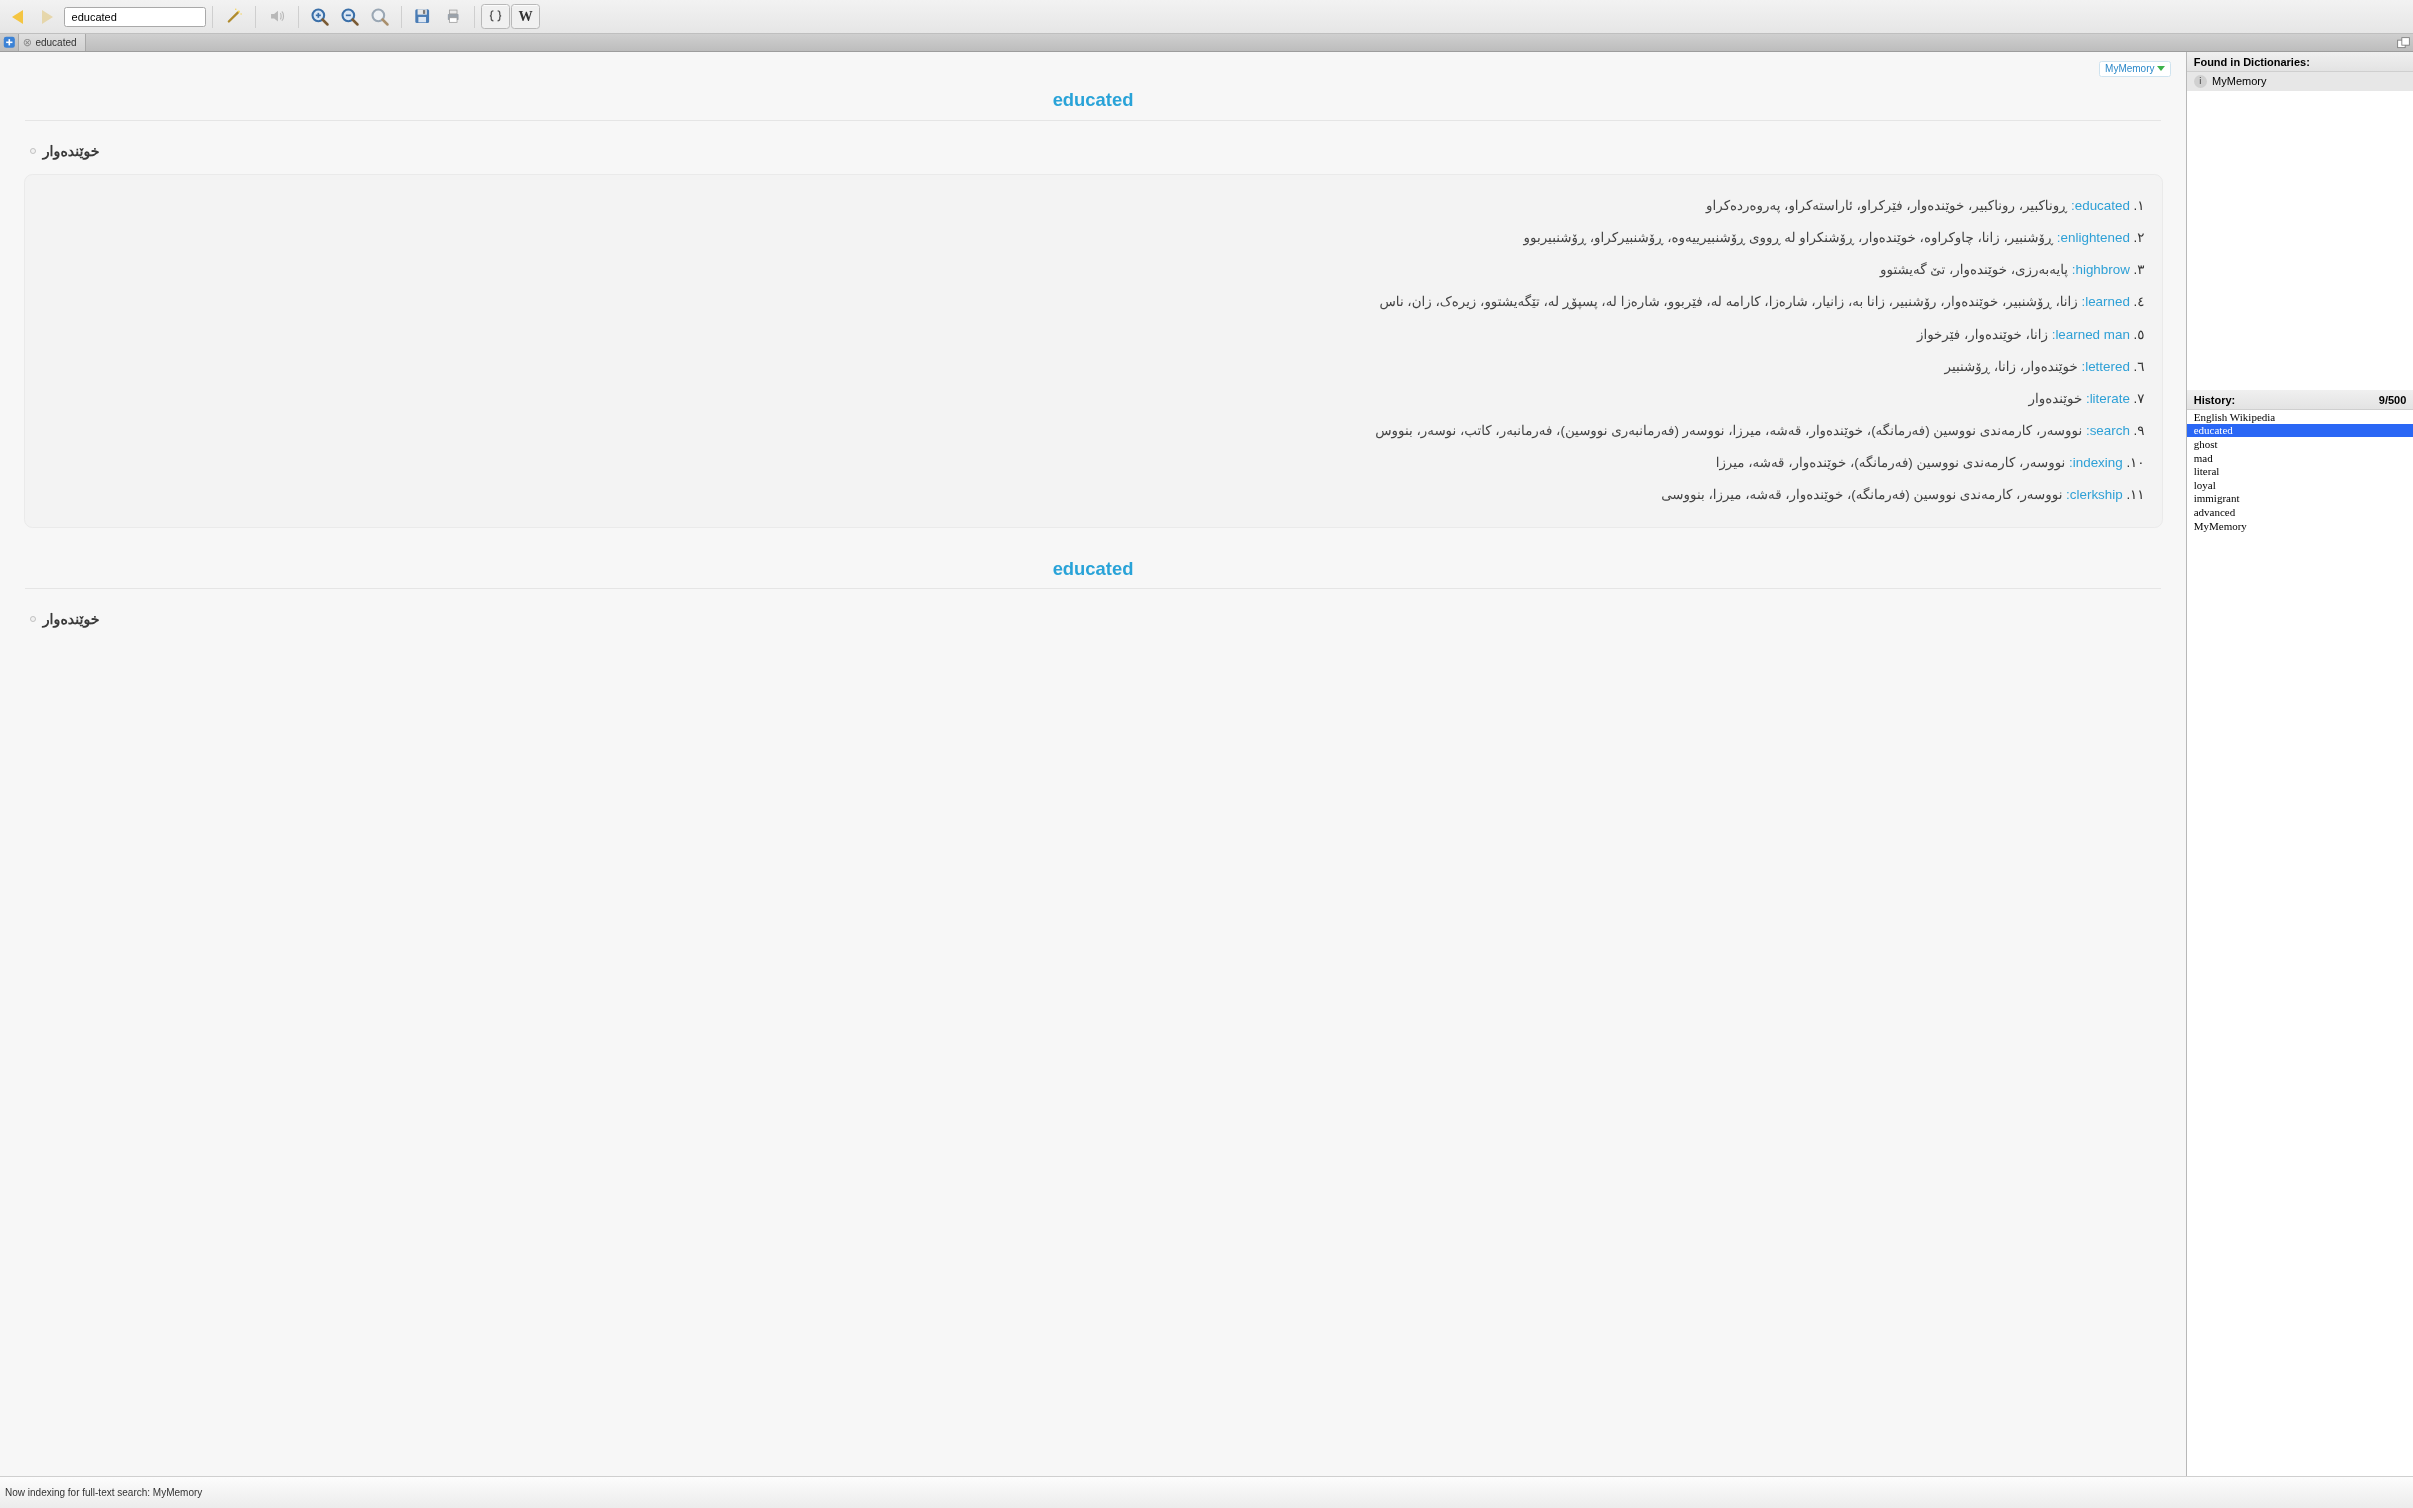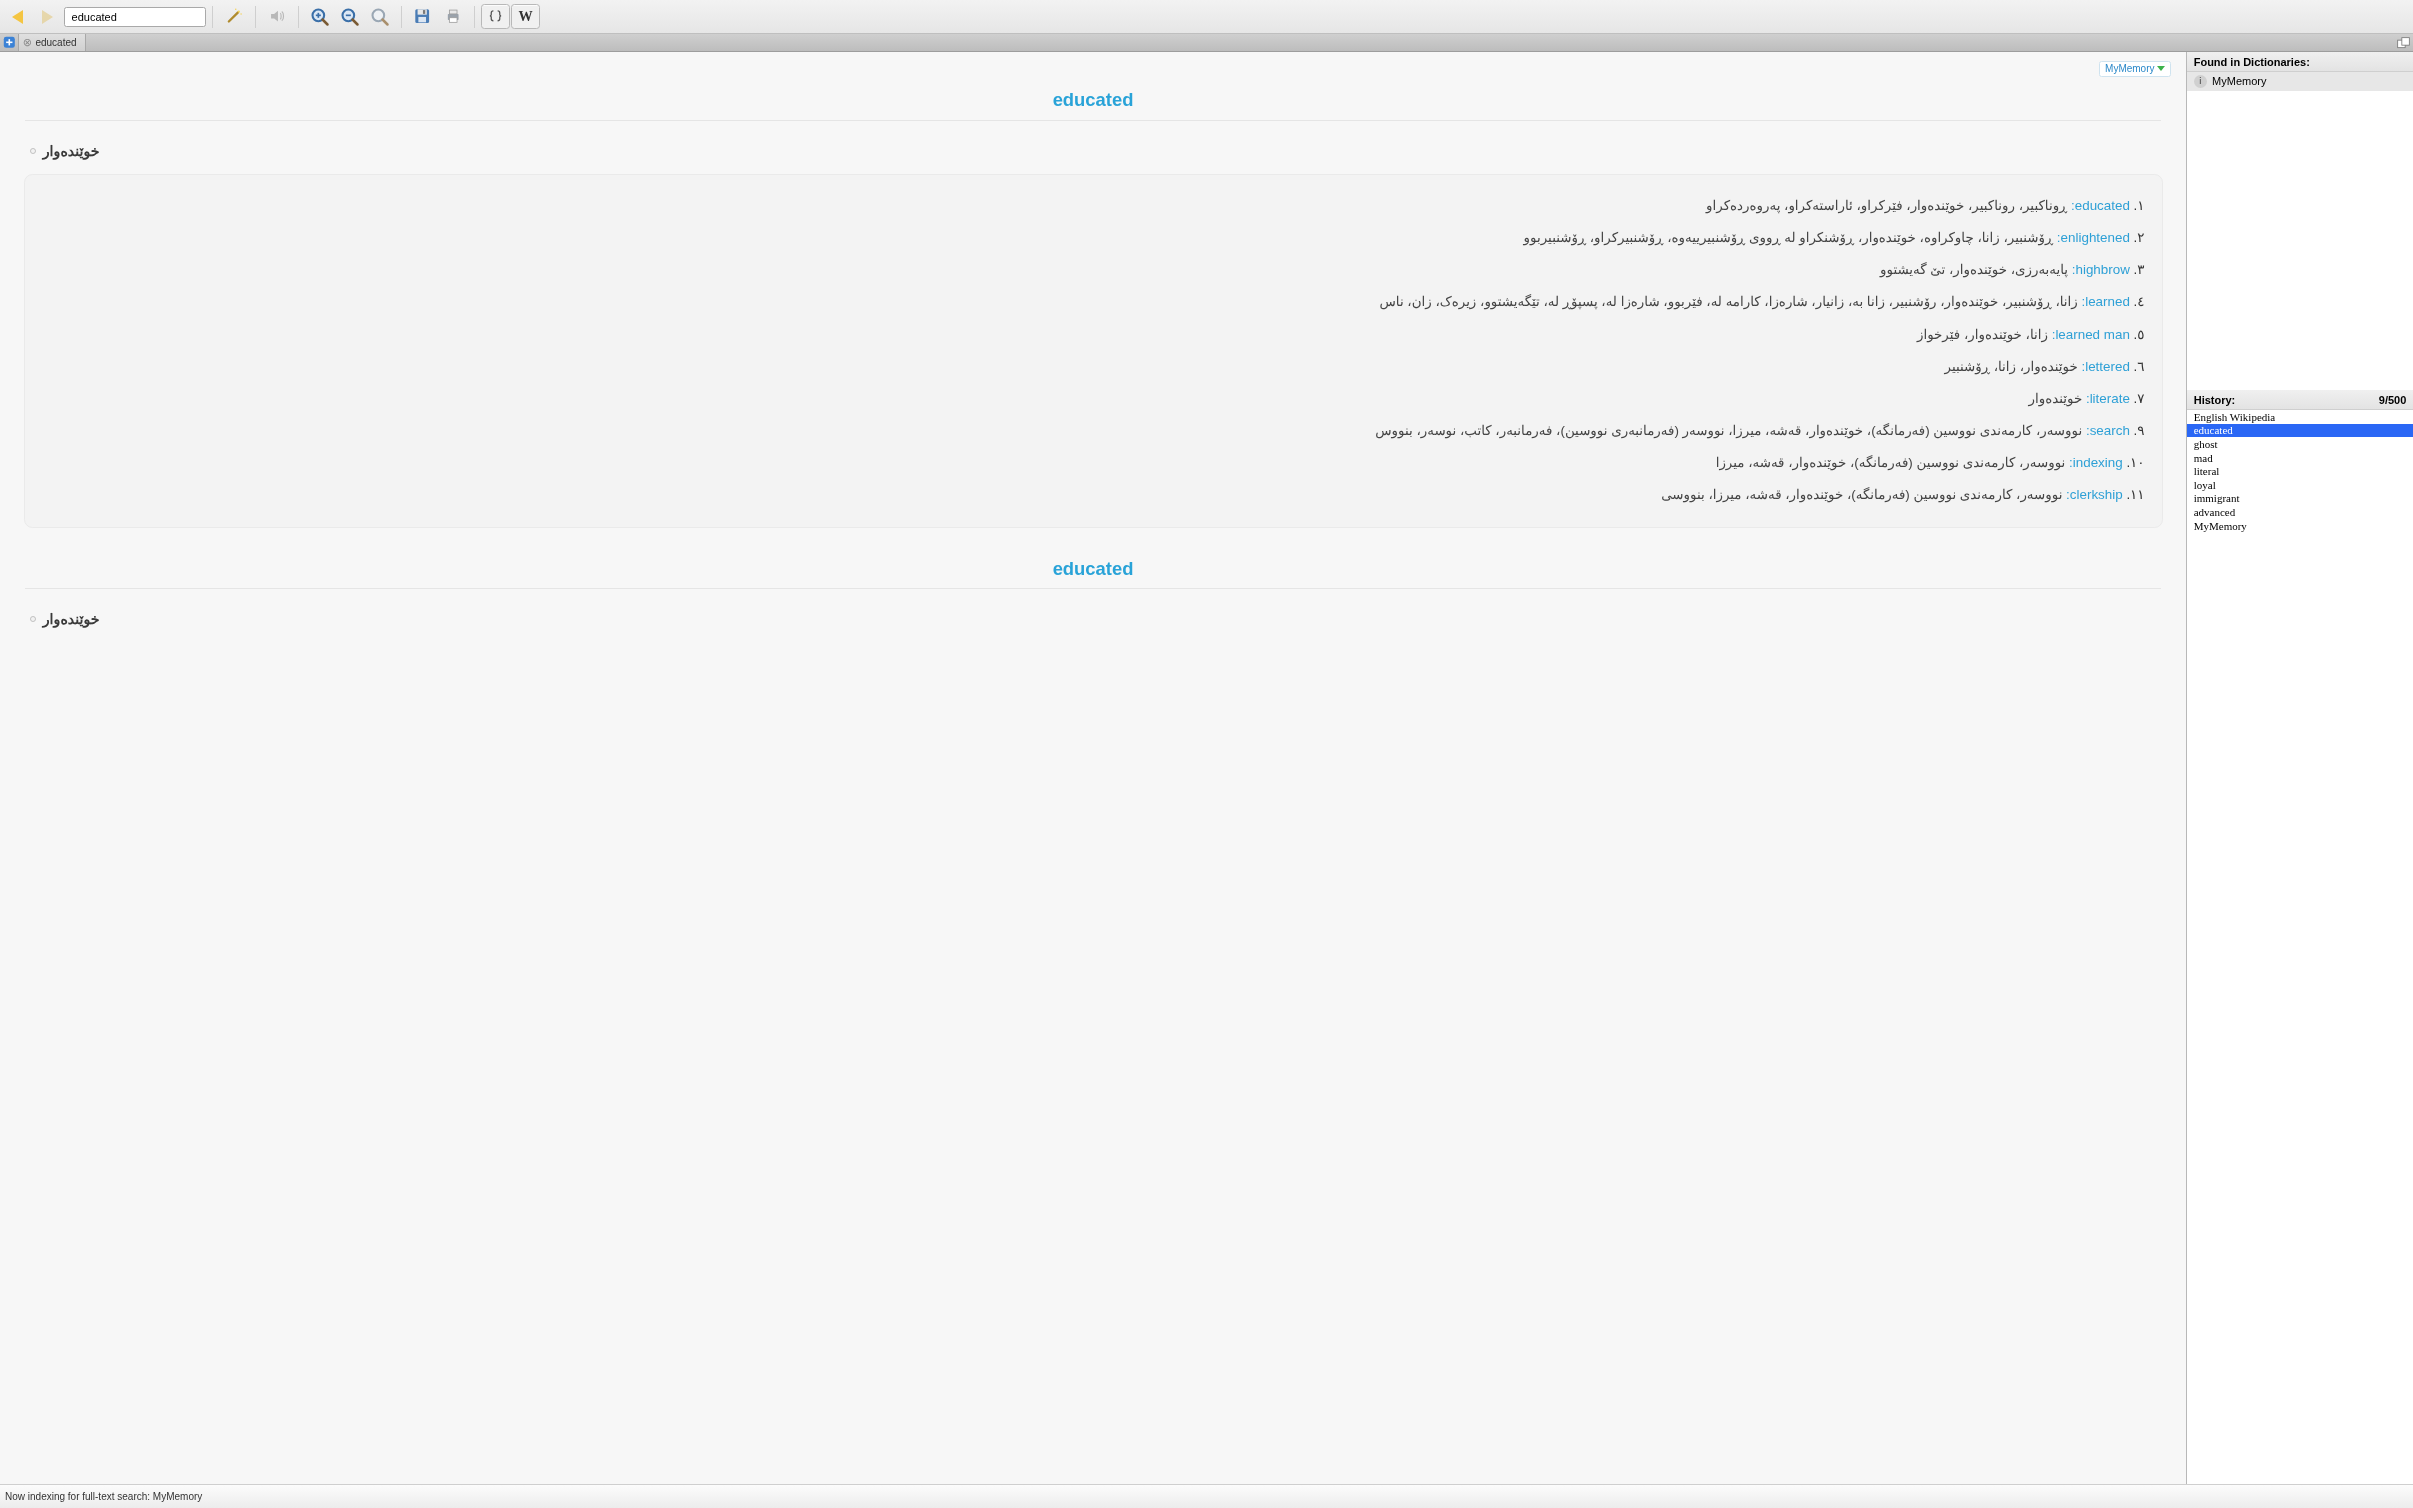--- a/index.html
+++ b/index.html
@@ -173,21 +173,21 @@
 .hist-item {
   padding:0.8px 6.7px;
   font-size:11px;
   cursor:default;
   font-family:Liberation Serif, serif;
 }
 .hist-item.selected { background:#2a67f5; color:#fff; }
 
 
 .statusbar {
-  height:24px;
+  height:32px;
   background: linear-gradient(#fcfcfc,#ececec);
   border-top:0.8px solid #cfcfcf;
   display:flex; align-items:center;
   padding:0 5px;
   font-size:10px; color:#333;
 }
 
 
 .popout {
   position:absolute; top:1.7px; right:1.7px;

